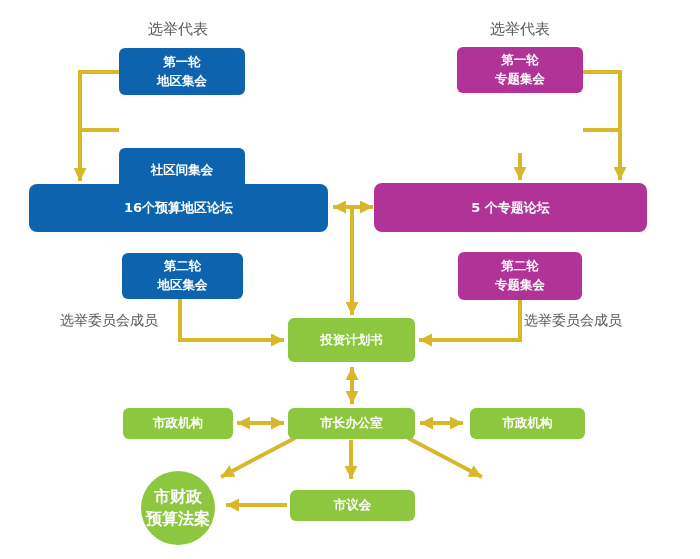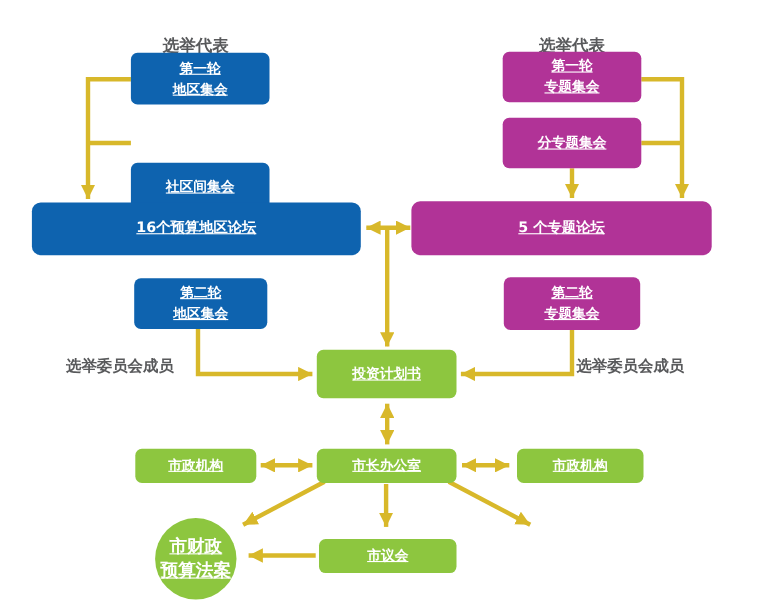--- a/index.html
+++ b/index.html
@@ -9,29 +9,29 @@
     overflow:hidden;
   }
   #stage{position:absolute;left:0;top:0;width:700px;height:559px;}
   svg.arrows{position:absolute;left:0;top:0;pointer-events:none;}
   path.arrow{stroke:var(--arrow);stroke-width:4;fill:none;stroke-linejoin:miter;}
   marker path{fill:var(--arrow);stroke:none;}
 
   .node{
     position:absolute;display:flex;flex-direction:column;align-items:center;
     justify-content:center;color:#ffffff;font-weight:bold;font-size:12.5px;
-    line-height:1.5;border-radius:6px;text-align:center;box-sizing:border-box;text-decoration:underline;
+    line-height:1.5;border-radius:6px;text-align:center;box-sizing:border-box;
   }
   .blue{background:var(--blue);}
   .magenta{background:var(--magenta);}
   .green{background:var(--green);}
   .bigbox{border-radius:8px;font-size:13px;}
   .circle{border-radius:50%;line-height:1.4;}
   .plainlabel{
-    position:absolute;color:var(--label_text);font-size:15px;font-weight:bold;margin-top:12px;
+    position:absolute;color:var(--label_text);font-size:15px;font-weight:normal;
   }
 
   #n-district-r1{left:119px;top:48px;width:126px;height:47px;}
   #n-intercommunity{left:119px;top:108px;width:126px;height:44px;margin-top:40px;}
   #n-district-forums{left:29px;top:184px;width:299px;height:48px;}
   #n-district-r2{left:122px;top:253px;width:121px;height:46px;}
   #n-thematic-r1{left:457px;top:47px;width:126px;height:46px;}
   #n-subthematic{left:457px;top:107px;width:126px;height:46px;}
   #n-thematic-forums{left:374px;top:183px;width:273px;height:49px;}
   #n-thematic-r2{left:458px;top:252px;width:124px;height:48px;}
@@ -99,21 +99,20 @@
   <div class="node blue bigbox" id="n-district-forums">16个预算地区论坛</div>
   <div class="node blue" id="n-district-r2">
     <span>第二轮</span>
     <span>地区集会</span>
   </div>
 
   <div class="node magenta" id="n-thematic-r1">
     <span>第一轮</span>
     <span>专题集会</span>
   </div>
-  <div class="node magenta" id="n-subthematic">分专题集会</div>
   <div class="node magenta bigbox" id="n-thematic-forums">5 个专题论坛</div>
   <div class="node magenta" id="n-thematic-r2">
     <span>第二轮</span>
     <span>专题集会</span>
   </div>
 
   <div class="node green" id="n-pbc">投资计划书</div>
   <div class="node green" id="n-agency-left">市政机构</div>
   <div class="node green" id="n-mayor">市长办公室</div>
   <div class="node green" id="n-agency-right">市政机构</div>

